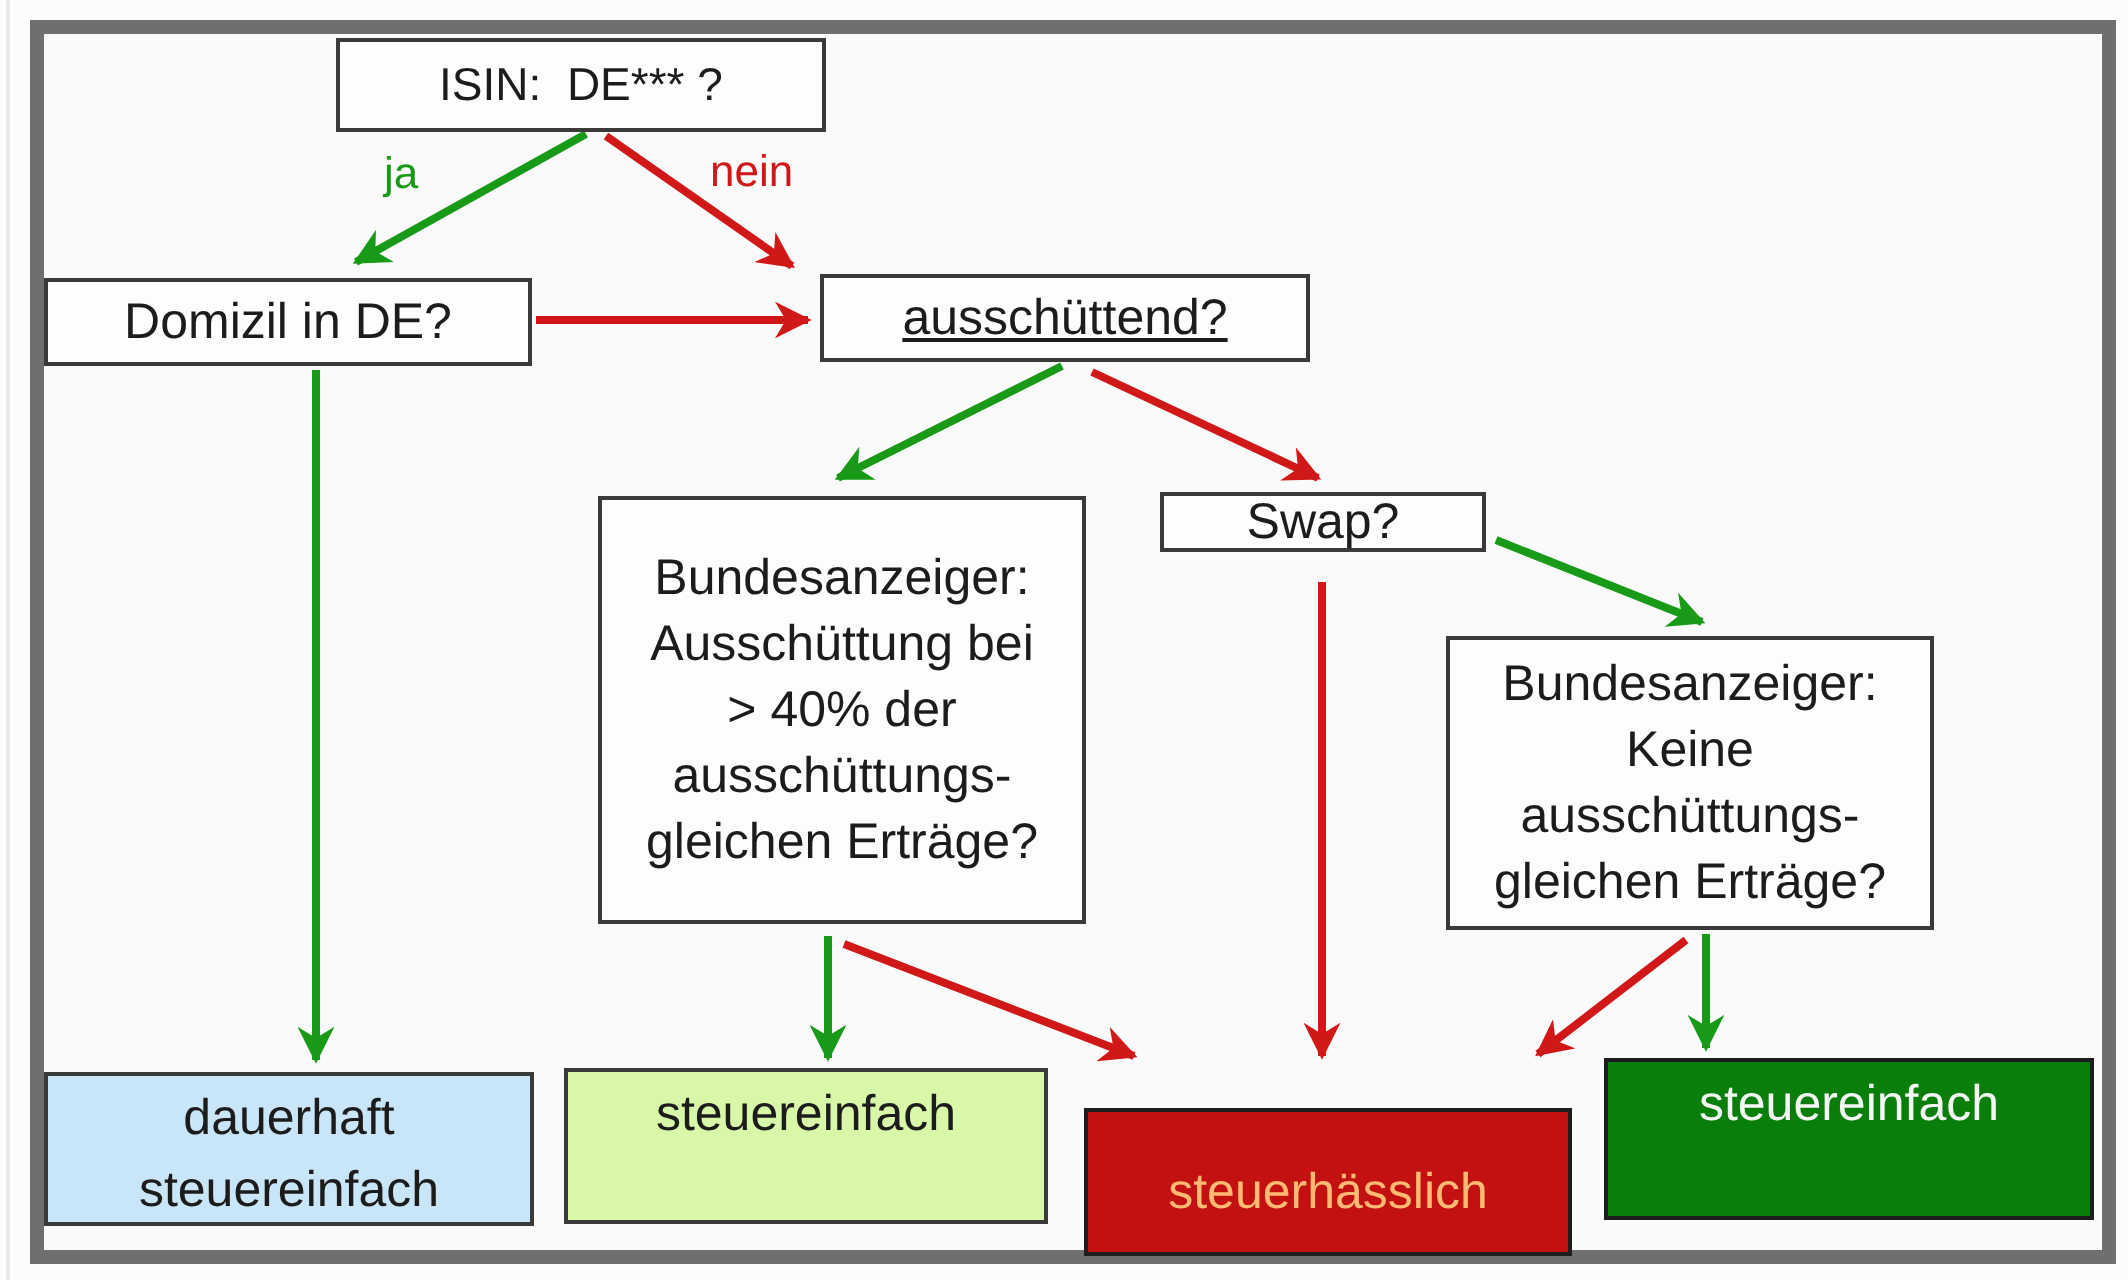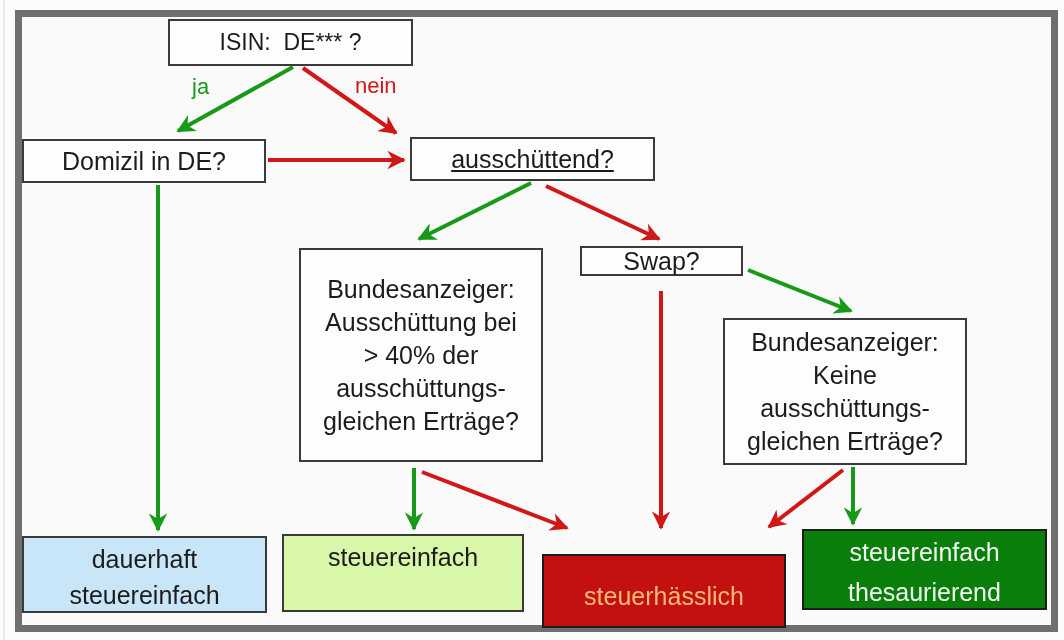--- a/index.html
+++ b/index.html
@@ -149,15 +149,14 @@
   <div class="node result" id="node-result-lgreen">
     <div>steuereinfach</div>
   </div>
 
   <div class="node result" id="node-result-red">
     <div>steuerhässlich</div>
   </div>
 
   <div class="node result" id="node-result-dgreen">
     <div>steuereinfach</div>
-    <div>thesaurierend</div>
   </div>
 </div>
 
 </body></html>

